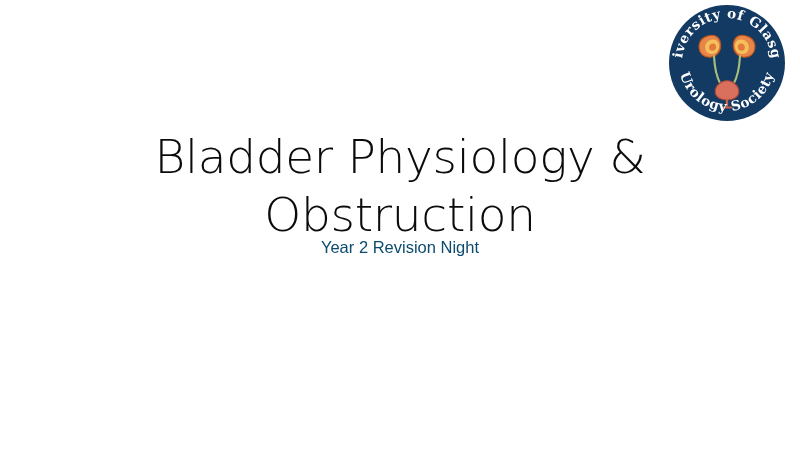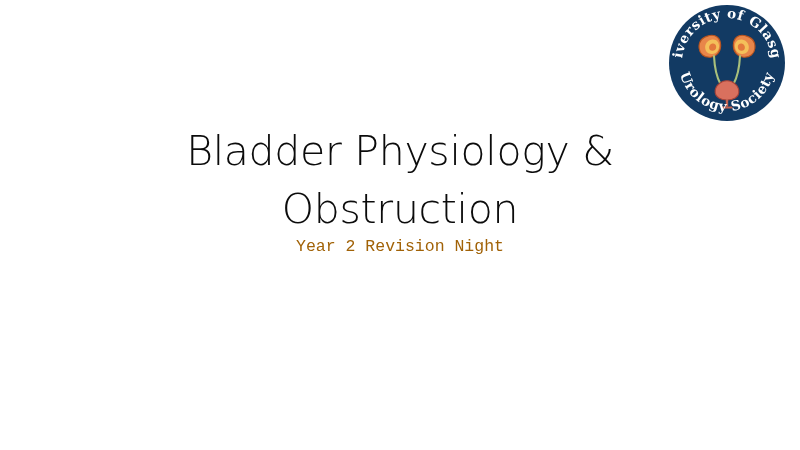--- a/index.html
+++ b/index.html
@@ -20,43 +20,43 @@
 
   
   .title-block {
     position: absolute;
     left: 60px;
     top: 112px;
     width: 680px;
     text-align: center;
   }
   .slide-title {
-    margin: 10px;
+    margin: 16px;
     font-family: "DejaVu Sans", "Liberation Sans", sans-serif;
     font-weight: 300;
-    font-size: 41px;
+    font-size: 47px;
     line-height: 58px;
     letter-spacing: -0.3px;
     color: #0b0b0b;
     white-space: pre-line;
   }
   .subtitle-block {
     position: absolute;
     left: 60px;
     top: 236px;
     width: 680px;
     text-align: center;
   }
   .slide-subtitle {
     margin: 0;
-    font-family: Liberation Mono, monospace;
+    font-family: Liberation Sans, sans-serif;
     font-weight: 400;
     font-size: 16.5px;
     line-height: 22px;
-    color: #a16207;
+    color: #0c4a6e;
   }
 
   
   .logo {
     position: absolute;
     left: 668px;
     top: 4px;
     width: 118px;
     height: 118px;
   }

